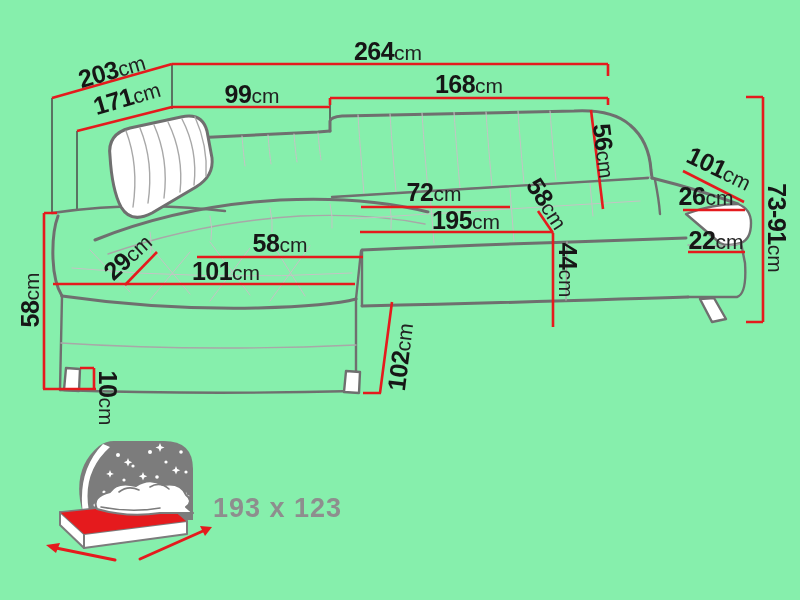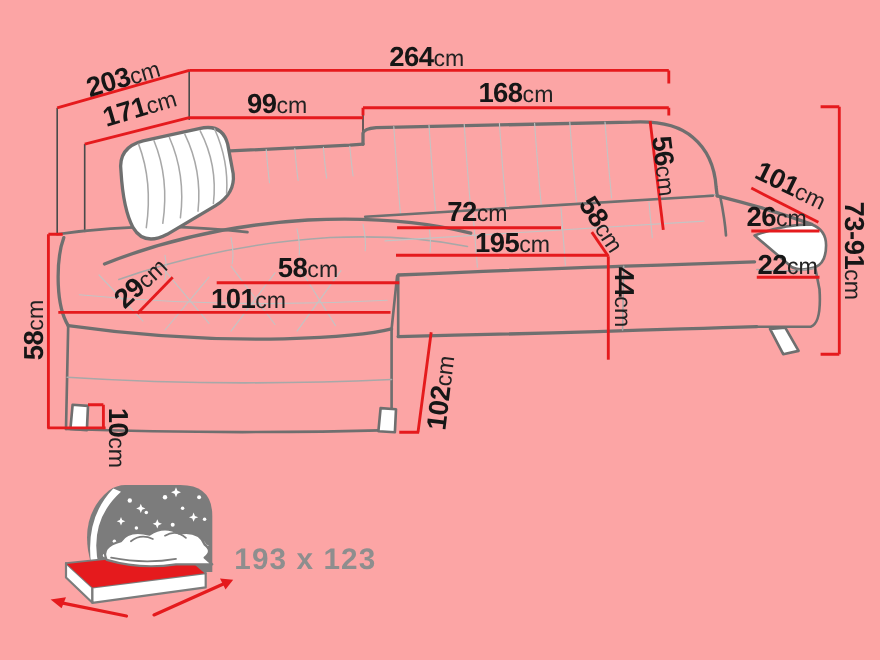--- a/index.html
+++ b/index.html
@@ -1,20 +1,20 @@
 <!DOCTYPE html>
 <html style="--red: #e51a1d; --outline: #6f6f6f; --icon-gray: #7c7c7c; --icon-text: #8e8e8e; --ink: #161616;"><head>
 <meta charset="utf-8">
 <style>
   :root{
     --red:#e51a1d; --outline:#6f6f6f; --seam:#a8a8a8; --quilt:#c4c4c4;
     --construct:#4a4a4a; --ink:#161616; --icon-gray:#7c7c7c; --icon-text:#8e8e8e;
   }
   html,body{margin:0;padding:0;background:#ffffff;}
-  .stage{width:800px;height:600px;position:relative;background:#fca5a5;overflow:hidden;}
+  .stage{width:800px;height:600px;position:relative;background:#86efac;overflow:hidden;}
   svg{display:block;}
   text{font-family:"Liberation Sans","DejaVu Sans",sans-serif;fill:var(--ink);}
   .dim-label{text-anchor:middle;}
   .num{font-size:25px;font-weight:700;letter-spacing:-0.5px;}
   .unit{font-size:21px;font-weight:400;fill:#222;}
   .redline{stroke:var(--red);stroke-width:2.6;fill:none;stroke-linecap:butt;}
   .outline{stroke:var(--outline);stroke-width:2.4;fill:none;stroke-linejoin:round;stroke-linecap:round;}
   .outline-f{stroke:var(--outline);stroke-width:2.4;fill:#fff;stroke-linejoin:round;}
   .thick{stroke-width:3;}
   .seam{stroke:var(--seam);stroke-width:1.4;fill:none;stroke-linecap:round;}

